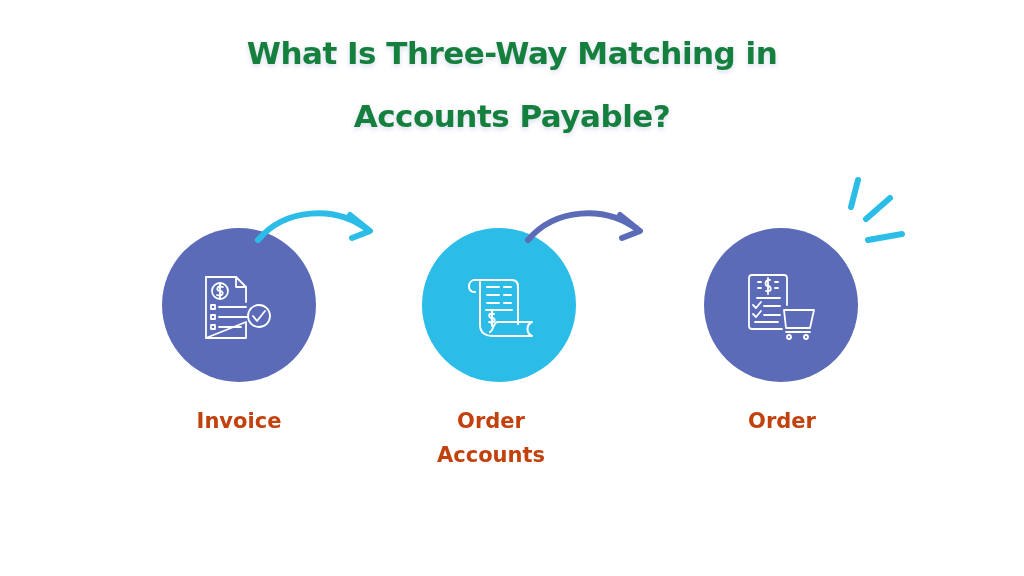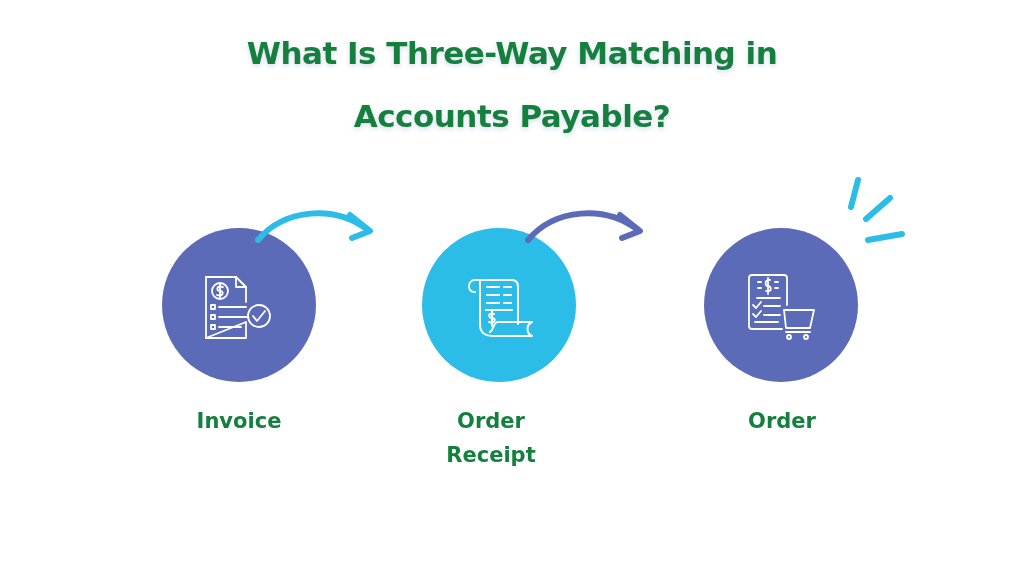--- a/index.html
+++ b/index.html
@@ -4,21 +4,21 @@
 <style>
   html, body { margin: 0; padding: 0; background: #ffffff; }
   body { width: 1024px; height: 576px; position: relative; overflow: hidden;
          font-family: "DejaVu Sans", sans-serif; }
   .title { position: absolute; left: 0; width: 1024px; text-align: center;
            color: #15803d; font-weight: bold; font-size: 31px; line-height: 50px;
            letter-spacing: -0.5px; text-shadow: 0 2px 5px rgba(91,107,184,0.25); }
   .title.l1 { top: 28px; }
   .title.l2 { top: 77px; margin-top: 14px; }
   .circle { position: absolute; width: 154px; height: 154px; border-radius: 50%; }
-  .label { position: absolute; text-align: center; color: #15803d; font-weight: bold;
+  .label { position: absolute; text-align: center; color: #c2410c; font-weight: bold;
            font-size: 21px; line-height: 34px; width: 200px; }
   svg.overlay { position: absolute; left: 0; top: 0; }
 </style>
 </head>
 <body>
 
 <div class="title l1">What Is Three-Way Matching in</div>
 <div class="title l2">Accounts Payable?</div>
 
 <div class="circle" style="left:162px; top:228px; background:#5b6bb8;"></div>
@@ -92,17 +92,17 @@
     <circle cx="789" cy="337" r="2"></circle>
     <circle cx="806" cy="337" r="2"></circle>
   </g>
 </svg>
 
 <div class="label" style="left:139px; top:404px;">
   <div>Invoice</div>
 </div>
 <div class="label" style="left:391px; top:404px;">
   <div>Order</div>
-  <div>Receipt</div>
+  <div>Accounts</div>
 </div>
 <div class="label" style="left:682px; top:404px;">
   <div>Order</div>
 </div>
 
 </body></html>

